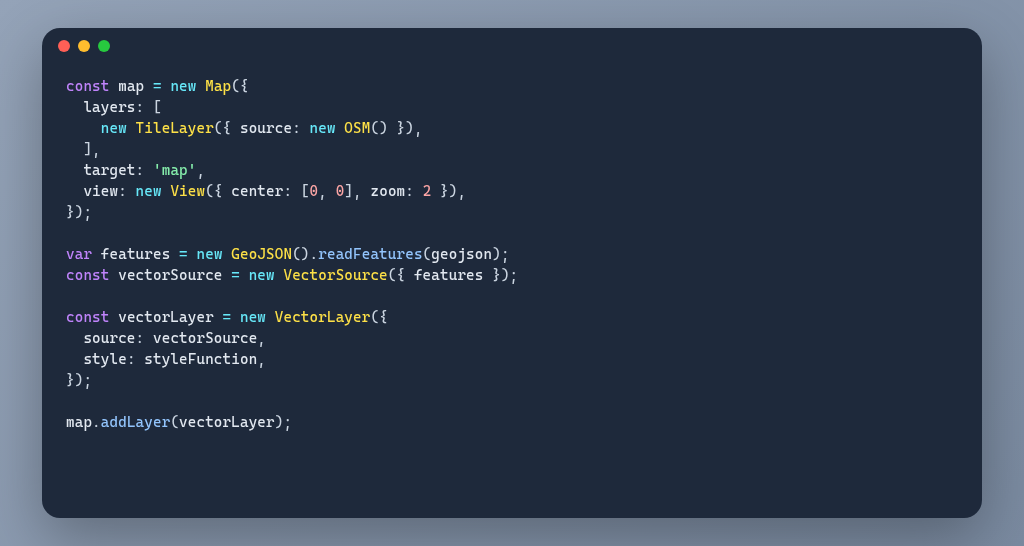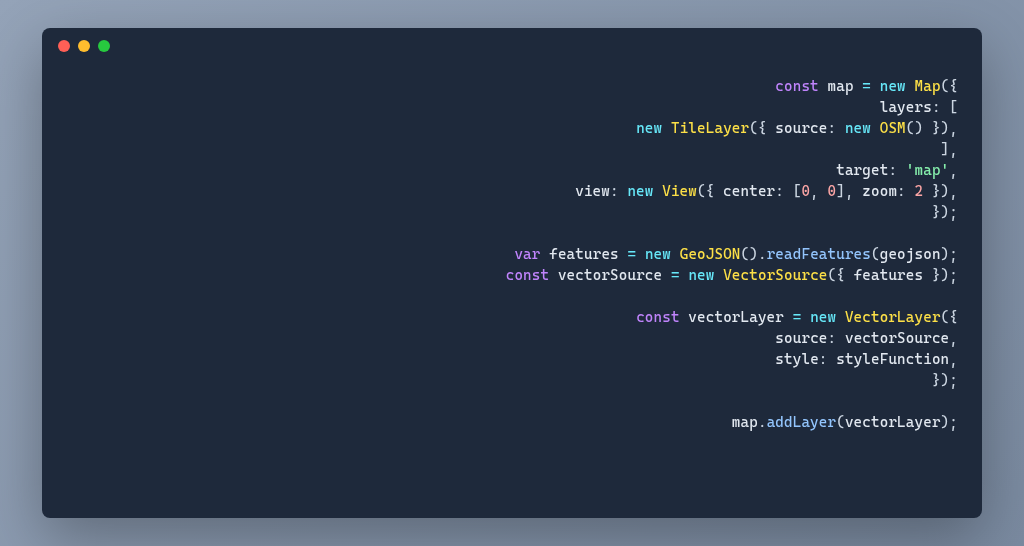--- a/index.html
+++ b/index.html
@@ -13,24 +13,23 @@
       background: linear-gradient(135deg, #94a3b8 0%, #7a8aa0 100%);
       display: flex;
       align-items: center;
       justify-content: center;
       font-family: 'SF Mono', Monaco, 'Cascadia Code', 'Roboto Mono', Consolas, 'Courier New', monospace;
     }
     .window {
       width: 940px;
       height: 490px;
       background: #1e293b;
-      border-radius: 8px;
+      border-radius: 18px;
       box-shadow: 0 20px 60px rgba(0,0,0,0.3);
       overflow: hidden;
-      text-align: right;
     }
     .titlebar {
       height: 36px;
       display: flex;
       align-items: center;
       padding-left: 16px;
       gap: 8px;
     }
     .traffic-light {
       width: 12px;

